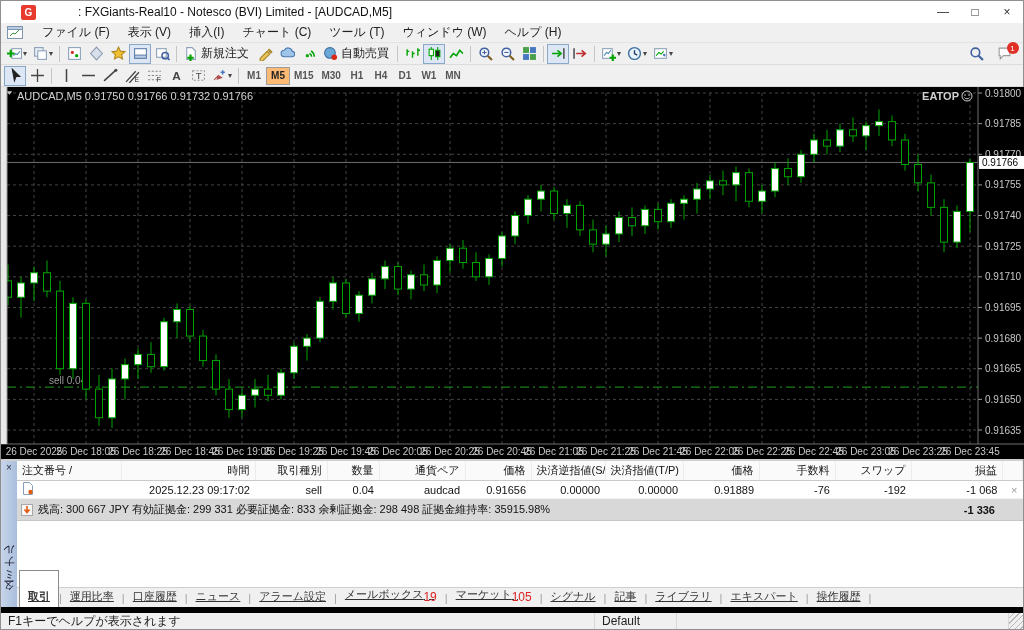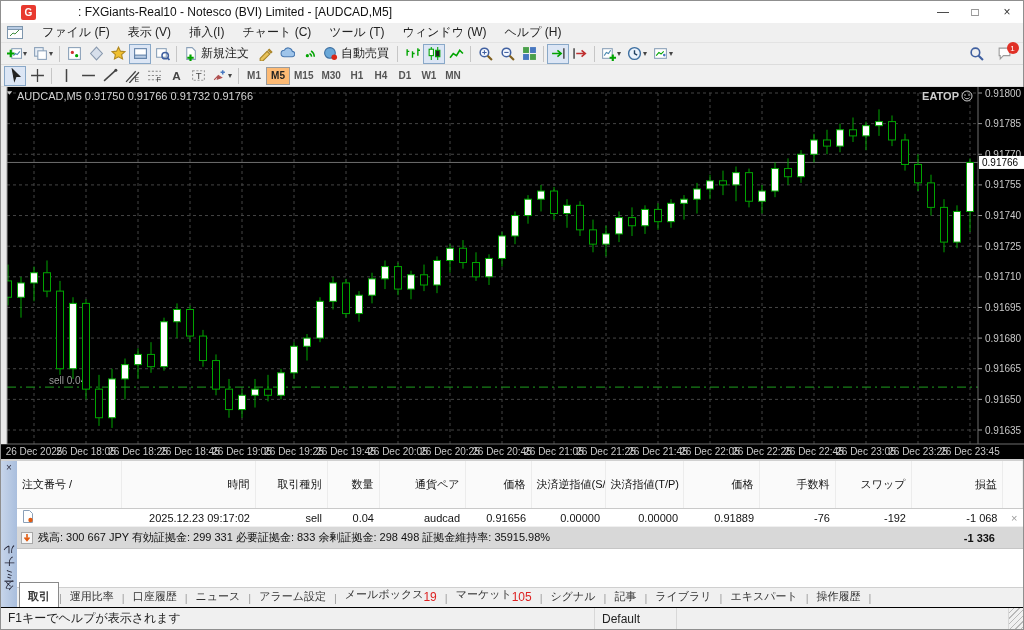--- a/index.html
+++ b/index.html
@@ -39,36 +39,36 @@
   .chart-area { flex:0 0 auto; height:372px; background:#000; }
   #chart-svg { display:block; }
 
   
   .terminal { height:148px; flex:0 0 auto; display:flex; background:#fff; border-top:2px solid #d0d0d0; }
   .t-strip { width:16px; background:linear-gradient(90deg,#c7d5ea,#a9bedd); display:flex; flex-direction:column; align-items:center; flex:0 0 auto; }
   .t-strip .x { font-size:10px; color:#334; padding-top:1px; cursor:default; }
   .t-strip .rot { writing-mode:vertical-rl; transform:rotate(180deg); font-size:11px; color:#223; margin-top:auto; margin-bottom:8px; }
   .t-main { flex:1; display:flex; flex-direction:column; min-width:0; }
   table.orders { width:100%; border-collapse:collapse; table-layout:fixed; font-size:11px; }
-  table.orders th { font-weight:normal; text-align:right; padding:16px 5px; border-right:1px solid #ececec;
+  table.orders th { font-weight:normal; text-align:right; padding:2px 5px; border-right:1px solid #ececec;
     border-bottom:1px solid #c9c9c9; white-space:nowrap; overflow:hidden; height:17px; color:#111; background:#fafafa; }
   table.orders th.l { text-align:left; }
   table.orders td { text-align:right; padding:1px 5px; border-bottom:1px solid #f0f0f0; white-space:nowrap; overflow:hidden; height:17px; color:#111; }
   .balance-row { height:22px; background:#d8d8d8; display:flex; align-items:center; font-size:11px; color:#111; border-bottom:1px solid #c6c6c6; }
   .balance-row .bicon { margin:0 5px 0 4px; }
   .balance-row .bprofit { margin-left:auto; font-weight:bold; padding-right:28px; }
   .t-space { flex:1; background:#fff; }
   .tabsbar { height:20px; background:#f0f0f0; border-top:1px solid #cfcfcf; display:flex; align-items:flex-end; font-size:11px; color:#333; }
-  .tab { padding:6px 8px 3px; white-space:nowrap; }
+  .tab { padding:18px 8px 3px; white-space:nowrap;text-decoration:underline; }
   .tab.active { background:#fff; border:1px solid #8a8a8a; border-bottom:none; font-weight:bold; margin-left:2px; }
   .tab-sep { color:#a0a0a0; padding-bottom:3px; }
   .tab .bdg { color:#d22; font-size:12px; vertical-align:sub; }
 
   
-  .statusbar { height:22px; flex:0 0 auto; background:#f0f0f0; border-top:1px solid #000000; display:flex; align-items:center; font-size:12px; color:#222; }
+  .statusbar { height:22px; flex:0 0 auto; background:#f0f0f0; border-top:6px solid #000000; display:flex; align-items:center; font-size:12px; color:#222; }
   .st-sec { height:100%; display:flex; align-items:center; padding:0 7px; border-right:1px solid #d8d8d8; }
   .st-help { flex:1; }
   .st-profile { width:82px; }
   .st-empty { width:332px; }
   .st-kb { width:155px; gap:5px; }
   .grip { width:14px; height:100%; background:
     repeating-linear-gradient(135deg, transparent 0 3px, #b9b9b9 3px 4px); }
 </style>
 </head>
 <body>

